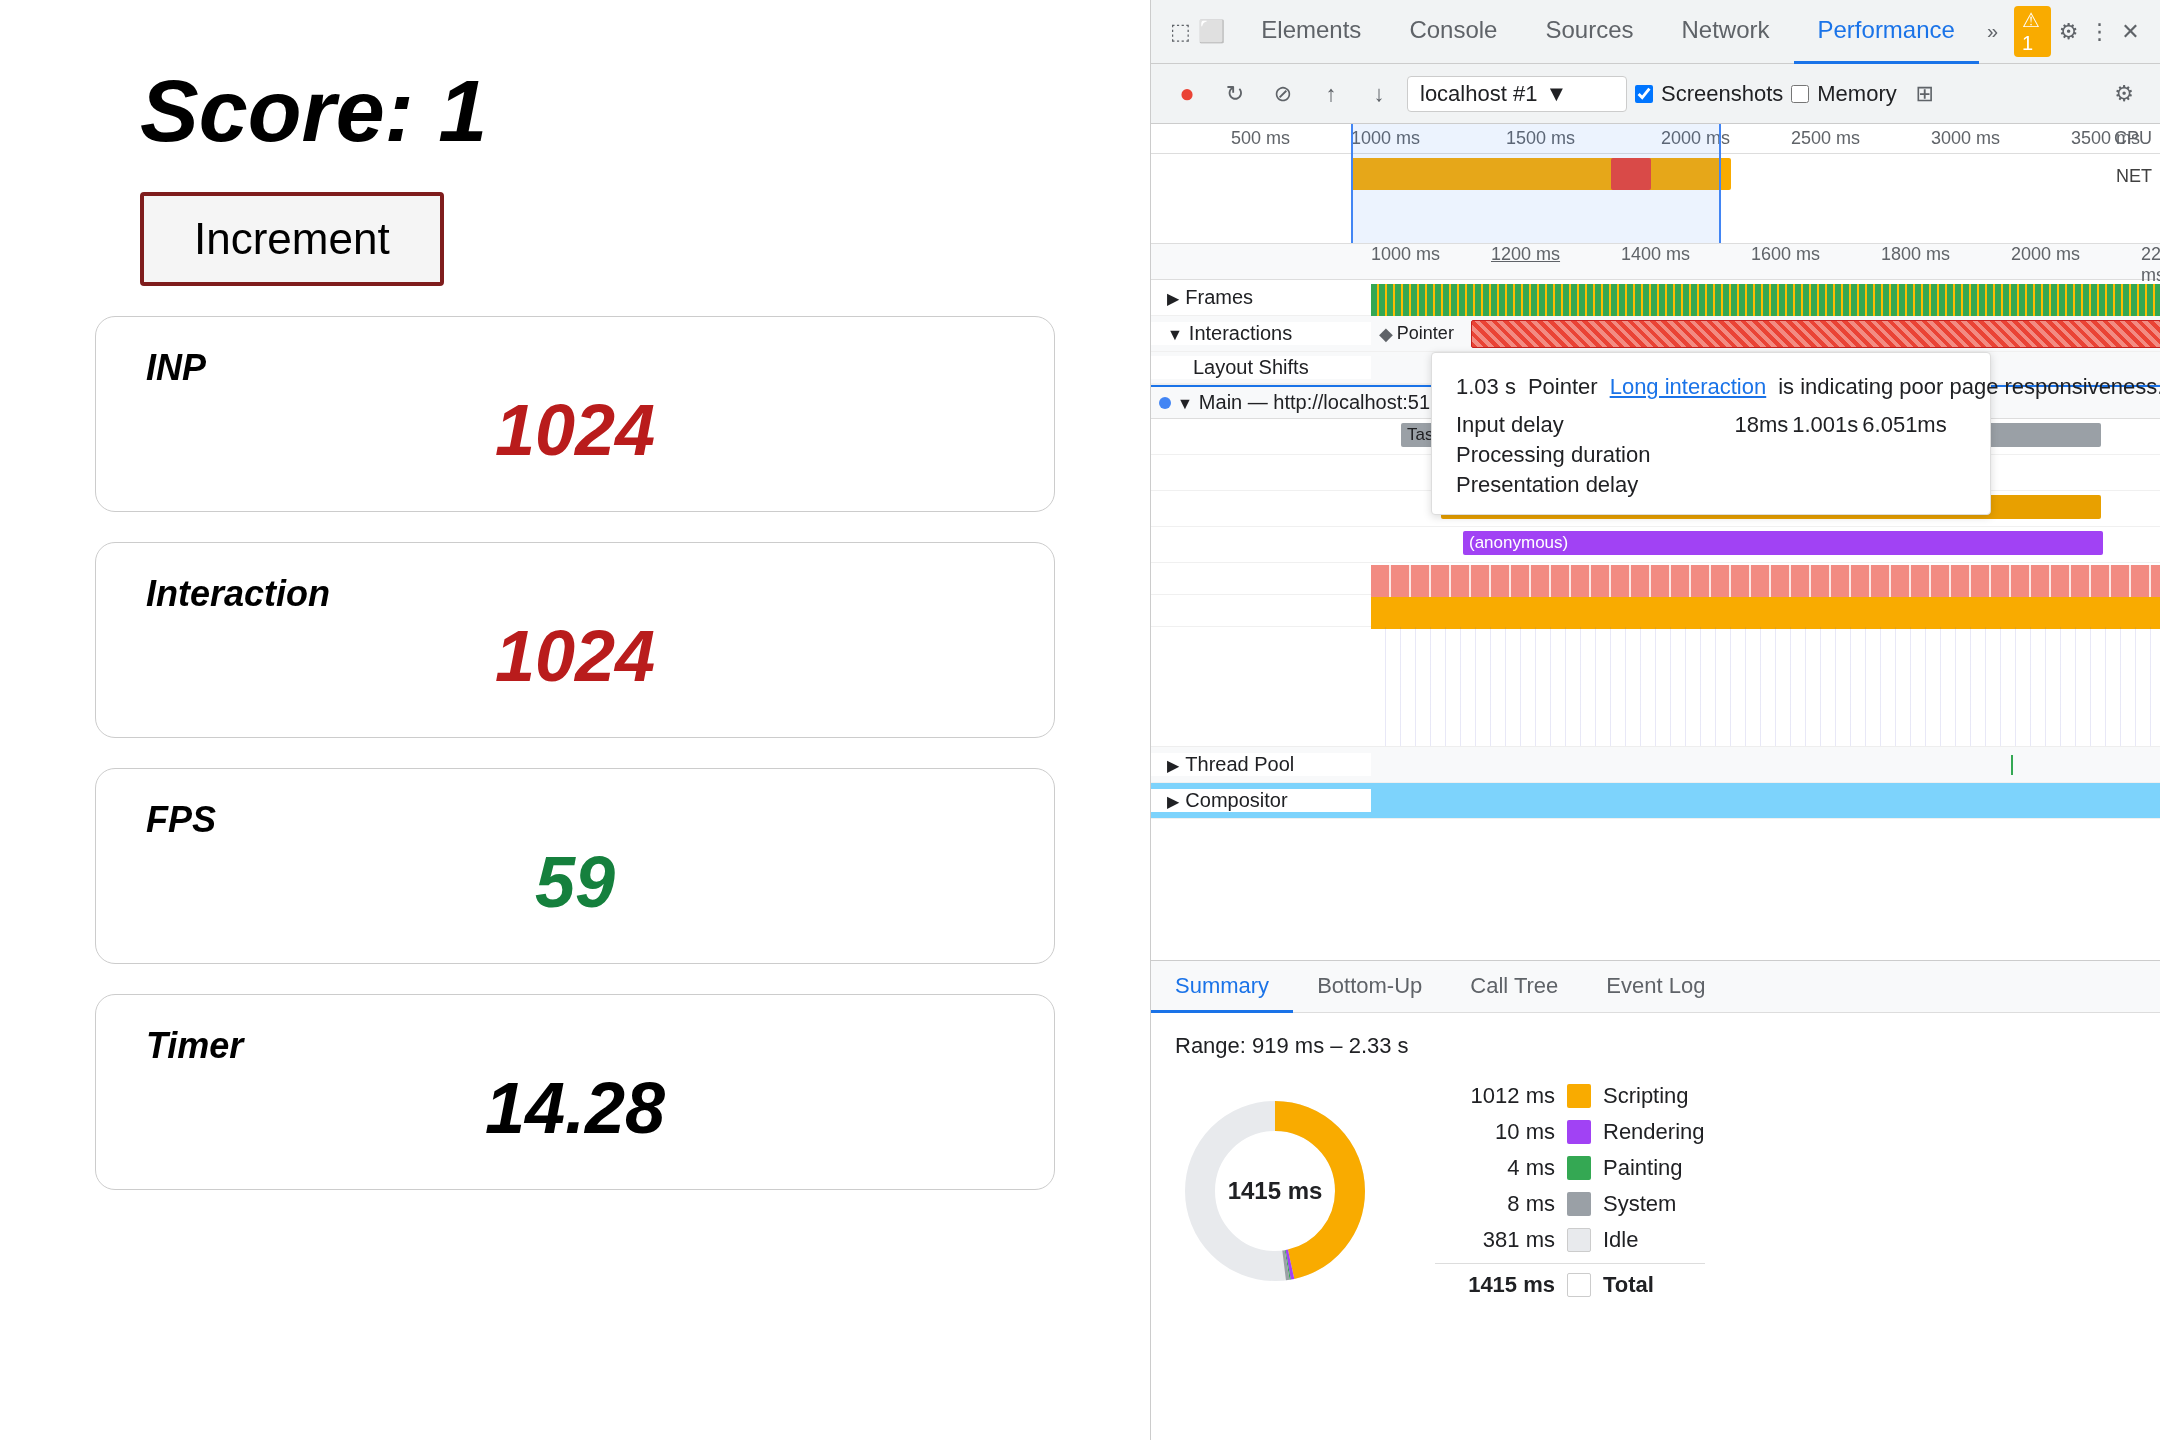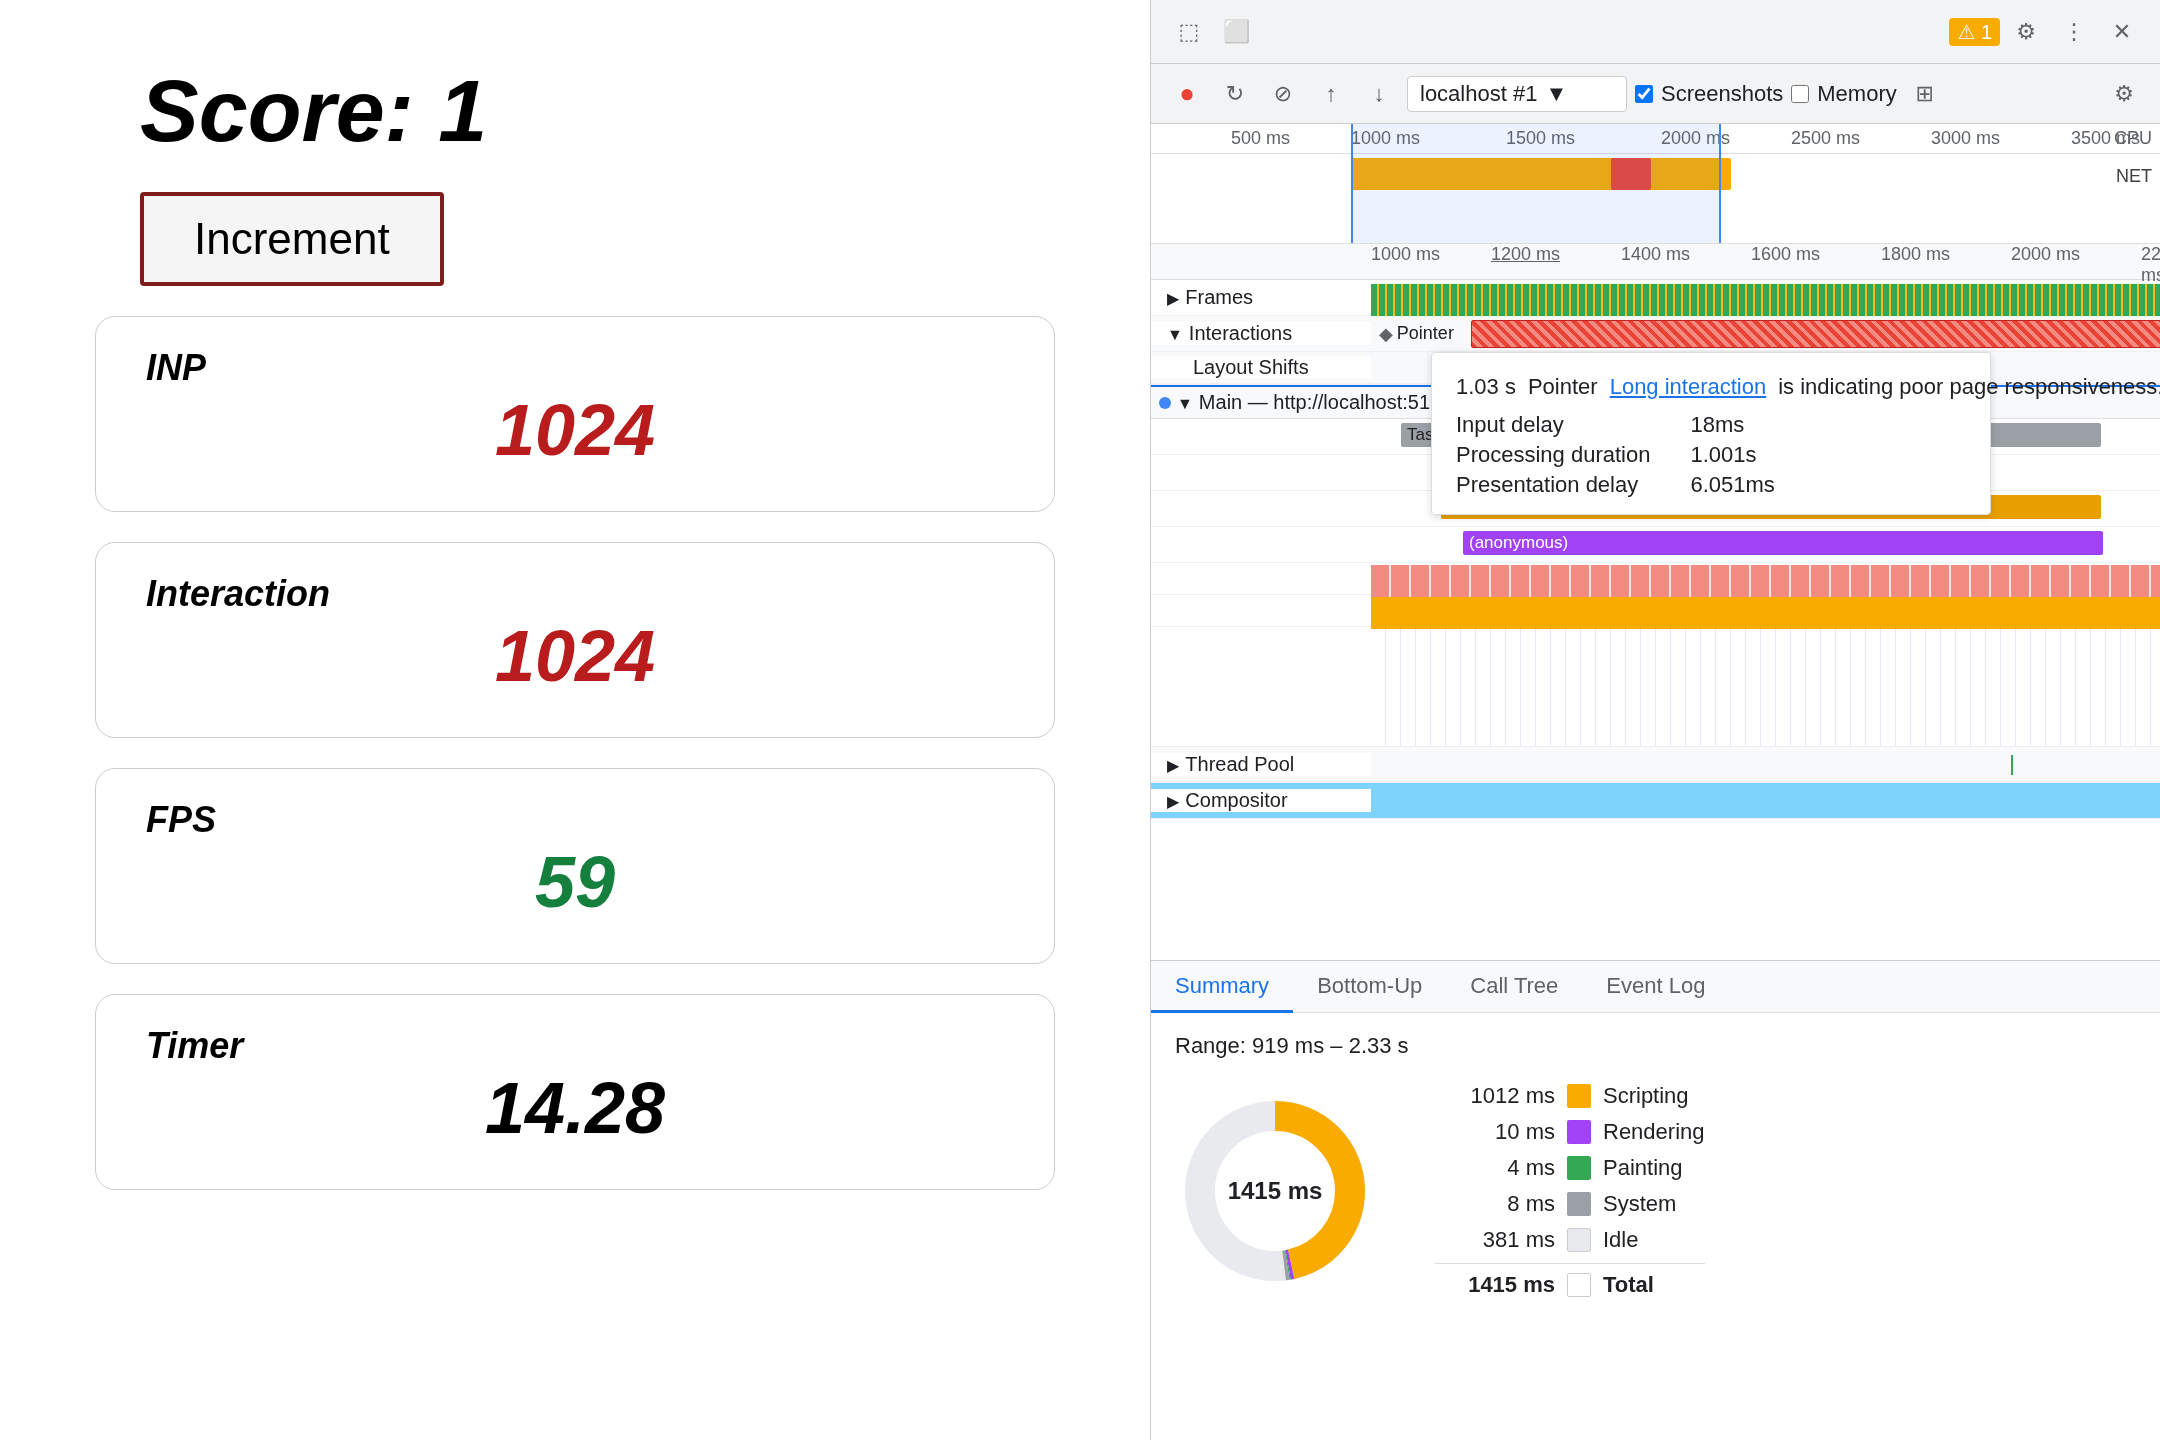--- a/index.html
+++ b/index.html
@@ -489,20 +489,38 @@
     <span class="metric-value black">14.28</span>
   </div>
 </div>
 
 <div class="devtools">
 
   <div class="devtools-topbar">
     <button class="dt-icon-btn">⬚</button>
     <button class="dt-icon-btn">⬜</button>
 
+    <div class="dt-tabs">
+      <div class="dt-tab">
+        <span>Elements</span>
+      </div>
+      <div class="dt-tab">
+        <span>Console</span>
+      </div>
+      <div class="dt-tab">
+        <span>Sources</span>
+      </div>
+      <div class="dt-tab">
+        <span>Network</span>
+      </div>
+      <div class="dt-tab active">
+        <span>Performance</span>
+      </div>
+      <div class="dt-more">»</div>
+    </div>
 
     <div class="dt-spacer"></div>
     <span class="dt-warn">
       ⚠ <span>1</span>
     </span>
     <button class="dt-icon-btn">⚙</button>
     <button class="dt-icon-btn">⋮</button>
     <button class="dt-icon-btn">✕</button>
   </div>
 
@@ -602,21 +620,21 @@
               <span>Pointer</span>
               <span class="tooltip-link">Long interaction</span>
               <span>is indicating poor page responsiveness.</span>
             </div>
             <div style="margin-top:8px; display:flex; gap:40px;">
               <div style="display:flex; flex-direction:column; gap:4px;">
                 <span>Input delay</span>
                 <span>Processing duration</span>
                 <span>Presentation delay</span>
               </div>
-              <div style="display:flex; flex-direction:column; gap:4px;">
+              <div style="display:flex; flex-direction:row; gap:4px;margin-left:44px;">
                 <span>18ms</span>
                 <span>1.001s</span>
                 <span>6.051ms</span>
               </div>
             </div>
           </div>
         </div>
       </div>
 
       <div class="tl-track" style="height:32px; background:#f8f9fa;">

